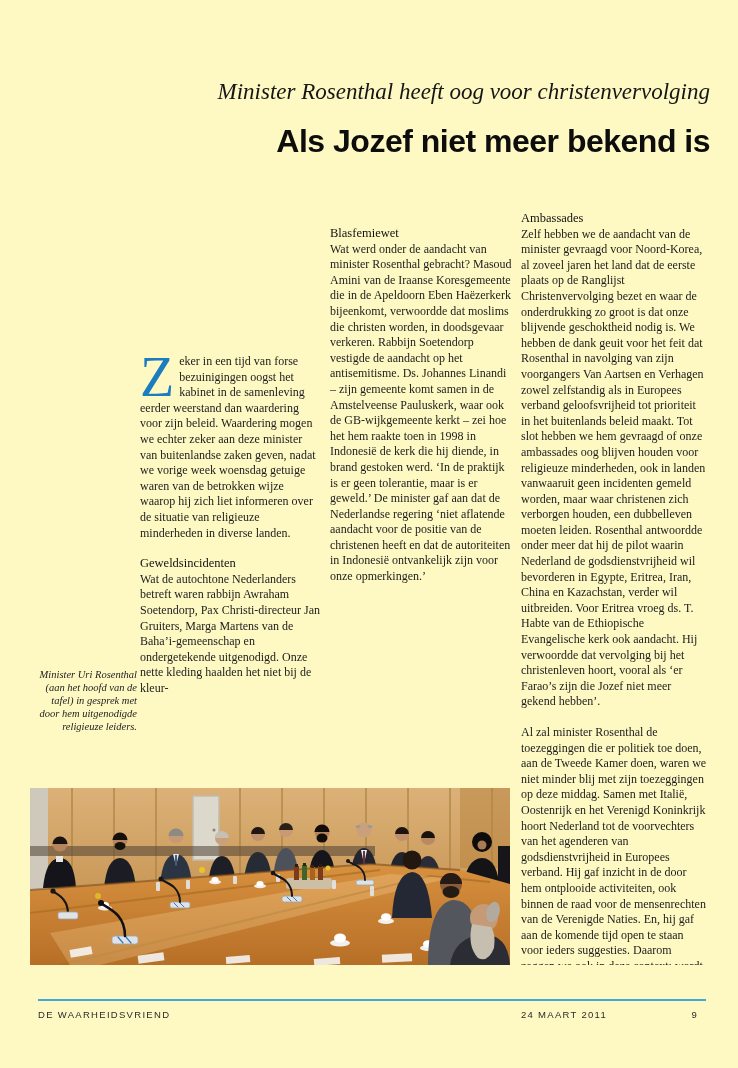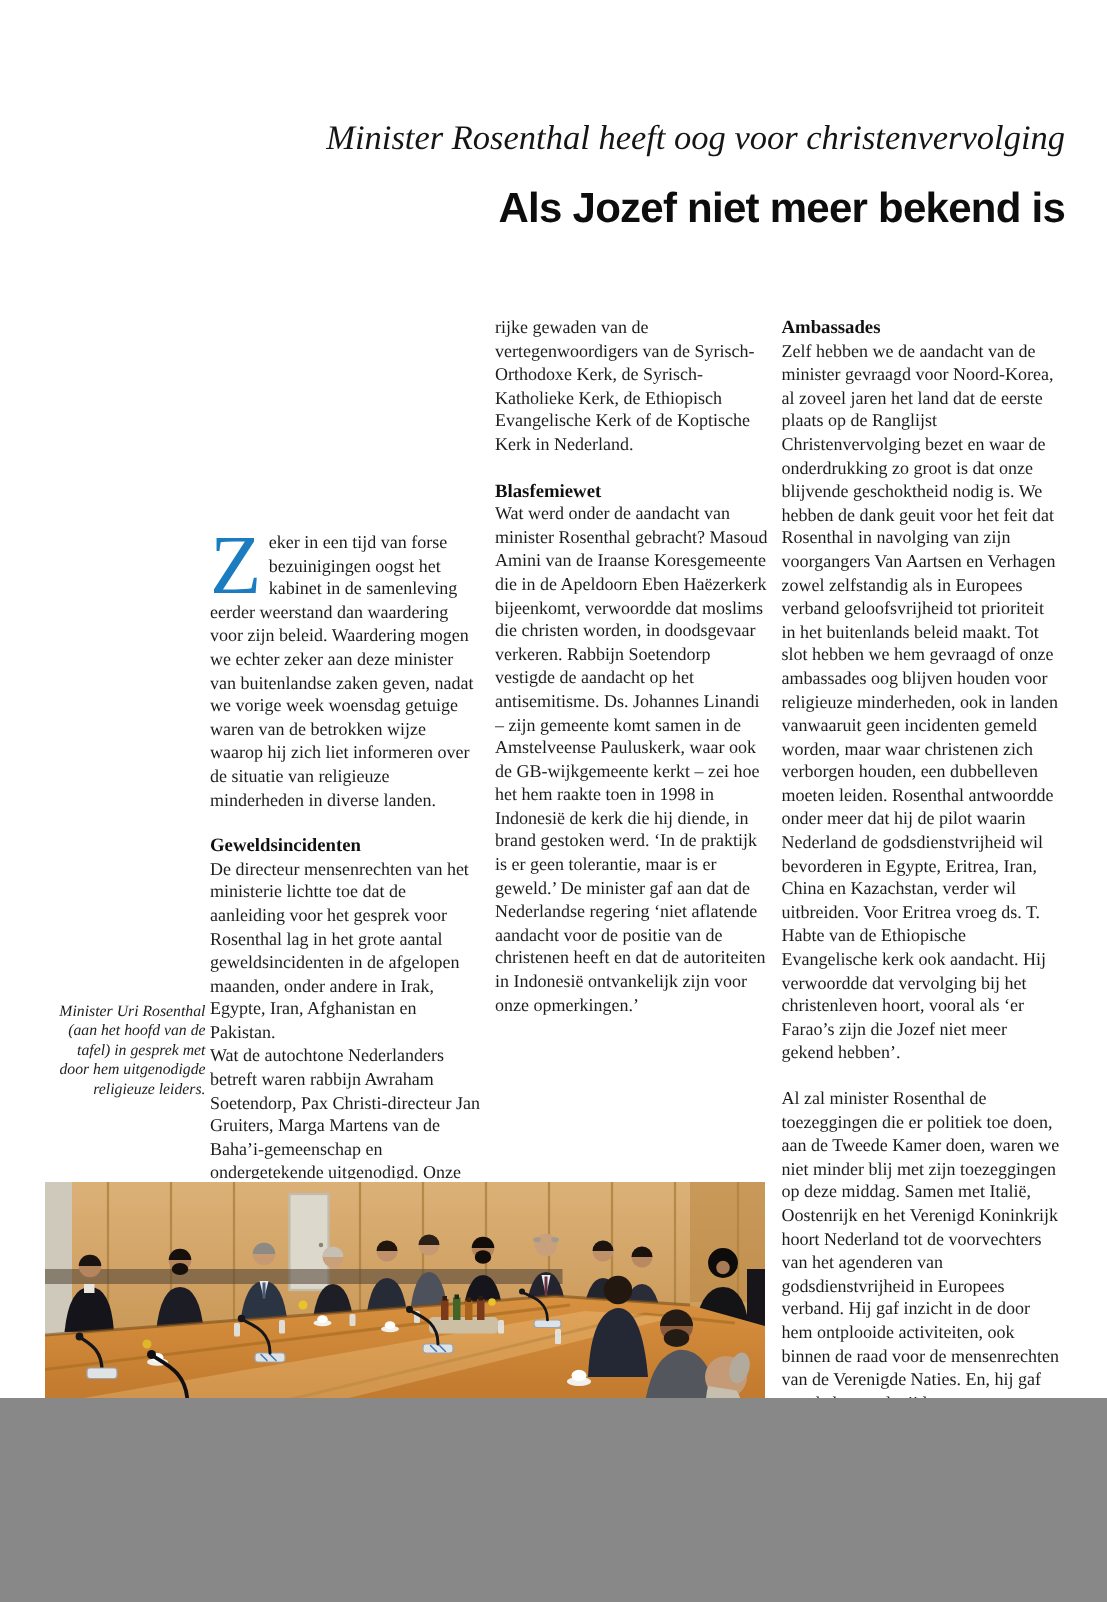--- a/index.html
+++ b/index.html
@@ -1,42 +1,42 @@
 <!DOCTYPE html>
 <html><head>
 <meta charset="utf-8">
 <style>
   * { box-sizing: border-box; }
   html,body { margin:0; padding:0; background:#888; }
   .page {
-    position:relative; width:738px; height:932px; margin:0 auto;
-    background:#ffffff; overflow:hidden;
+    position:relative; width:738px; height:1068px; margin:0 auto;
+    background:#fef9c3; overflow:hidden;
     font-family:"Liberation Serif", serif; color:#1c1c1c;
   }
   .kicker {
     position:absolute; top:79px; left:120px; right:28px;
     text-align:right; font-style:italic; font-size:23px; color:#151515;
     font-family:"Liberation Serif", serif;
   }
   .title {
     position:absolute; top:123px; left:100px; right:28px; margin:0;
     text-align:right; font-family:"Liberation Sans", sans-serif;
-    font-weight:bold; font-size:28px; letter-spacing:-0.5px; color:#0d0d0d;
+    font-weight:bold; font-size:32px; letter-spacing:-0.5px; color:#0d0d0d;
   }
   .intro {
     position:absolute; top:212px; left:38px; width:284px; margin:0;
     font-family:"Liberation Sans", sans-serif; font-weight:bold;
     font-size:16px; line-height:25px; color:#1f97d2;
   }
   .col { position:absolute; font-size:12px; line-height:15.6px; overflow:hidden; }
   .col p { margin:0; }
   .col p.gap { margin-top:15px; }
   .col h3 {
     margin:15px 0 0 0; font-size:12.5px; line-height:15.6px;
-    font-weight:bold; color:#111;
+    font-weight:normal; color:#111;
   }
   .col h3.first { margin-top:0; }
   .col1 { left:140px; top:354px; width:182px; height:432px; }
   .col2 { left:330px; top:211px; width:182px; height:576px; }
   .col3 { left:521px; top:211px; width:186px; height:754px; }
   .dropcap {
     float:left; font-family:"Liberation Serif", serif;
     font-size:56px; line-height:44px; height:44px;
     color:#1b7cc0; padding:1px 5px 0 0; font-weight:normal;
   }
@@ -62,28 +62,26 @@
 
 <div class="page">
 
   <div class="kicker">Minister Rosenthal heeft oog voor christenvervolging</div>
   <h1 class="title">Als Jozef niet meer bekend is</h1>
 
 
   <div class="col col1">
     <p><span class="dropcap">Z</span><span>eker in een tijd van forse bezuinigingen oogst het kabinet in de samenleving eerder weerstand dan waardering voor zijn beleid. Waardering mogen we echter zeker aan deze minister van buitenlandse zaken geven, nadat we vorige week woensdag getuige waren van de betrokken wijze waarop hij zich liet informeren over de situatie van religieuze minderheden in diverse landen.</span></p>
     <h3>Geweldsincidenten</h3>
-    <p>De directeur mensenrechten van het ministerie lichtte toe dat de aanleiding voor het gesprek voor Rosenthal lag in het grote aantal geweldsincidenten in de afgelopen maanden, onder andere in Irak, Egypte, Iran, Afghanistan en Pakistan.</p>
     <p>Wat de autochtone Nederlanders betreft waren rabbijn Awraham Soetendorp, Pax Christi-directeur Jan Gruiters, Marga Martens van de Baha’i-gemeenschap en ondergetekende uitgenodigd. Onze nette kleding haalden het niet bij de kleur-</p>
   </div>
 
   <div class="caption">Minister Uri Rosenthal (aan het hoofd van de tafel) in gesprek met door hem uitgenodigde religieuze leiders.</div>
 
   <div class="col col2">
-    <p>rijke gewaden van de vertegenwoordigers van de Syrisch-Orthodoxe Kerk, de Syrisch-Katholieke Kerk, de Ethiopisch Evangelische Kerk of de Koptische Kerk in Nederland.</p>
     <h3>Blasfemiewet</h3>
     <p>Wat werd onder de aandacht van minister Rosenthal gebracht? Masoud Amini van de Iraanse Koresgemeente die in de Apeldoorn Eben Haëzerkerk bijeenkomt, verwoordde dat moslims die christen worden, in doodsgevaar verkeren. Rabbijn Soetendorp vestigde de aandacht op het antisemitisme. Ds. Johannes Linandi – zijn gemeente komt samen in de Amstelveense Pauluskerk, waar ook de GB-wijkgemeente kerkt – zei hoe het hem raakte toen in 1998 in Indonesië de kerk die hij diende, in brand gestoken werd. ‘In de praktijk is er geen tolerantie, maar is er geweld.’ De minister gaf aan dat de Nederlandse regering ‘niet aflatende aandacht voor de positie van de christenen heeft en dat de autoriteiten in Indonesië ontvankelijk zijn voor onze opmerkingen.’</p>
   </div>
 
   <div class="col col3">
     <h3 class="first">Ambassades</h3>
     <p>Zelf hebben we de aandacht van de minister gevraagd voor Noord-Korea, al zoveel jaren het land dat de eerste plaats op de Ranglijst Christenvervolging bezet en waar de onderdrukking zo groot is dat onze blijvende geschoktheid nodig is. We hebben de dank geuit voor het feit dat Rosenthal in navolging van zijn voorgangers Van Aartsen en Verhagen zowel zelfstandig als in Europees verband geloofsvrijheid tot prioriteit in het buitenlands beleid maakt. Tot slot hebben we hem gevraagd of onze ambassades oog blijven houden voor religieuze minderheden, ook in landen vanwaaruit geen incidenten gemeld worden, maar waar christenen zich verborgen houden, een dubbelleven moeten leiden. Rosenthal antwoordde onder meer dat hij de pilot waarin Nederland de godsdienstvrijheid wil bevorderen in Egypte, Eritrea, Iran, China en Kazachstan, verder wil uitbreiden. Voor Eritrea vroeg ds. T. Habte van de Ethiopische Evangelische kerk ook aandacht. Hij verwoordde dat vervolging bij het christenleven hoort, vooral als ‘er Farao’s zijn die Jozef niet meer gekend hebben’.</p>
     <p class="gap">Al zal minister Rosenthal de toezeggingen die er politiek toe doen, aan de Tweede Kamer doen, waren we niet minder blij met zijn toezeggingen op deze middag. Samen met Italië, Oostenrijk en het Verenigd Koninkrijk hoort Nederland tot de voorvechters van het agenderen van godsdienstvrijheid in Europees verband. Hij gaf inzicht in de door hem ontplooide activiteiten, ook binnen de raad voor de mensenrechten van de Verenigde Naties. En, hij gaf aan de komende tijd open te staan voor ieders suggesties. Daarom zeggen we ook in deze context: wordt vervolgd.</p>
 
   </div>

